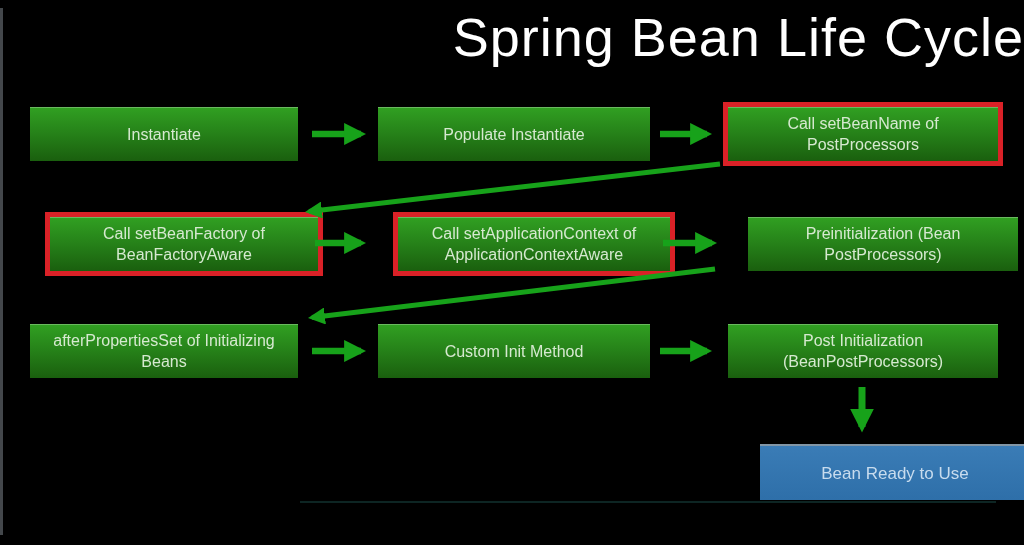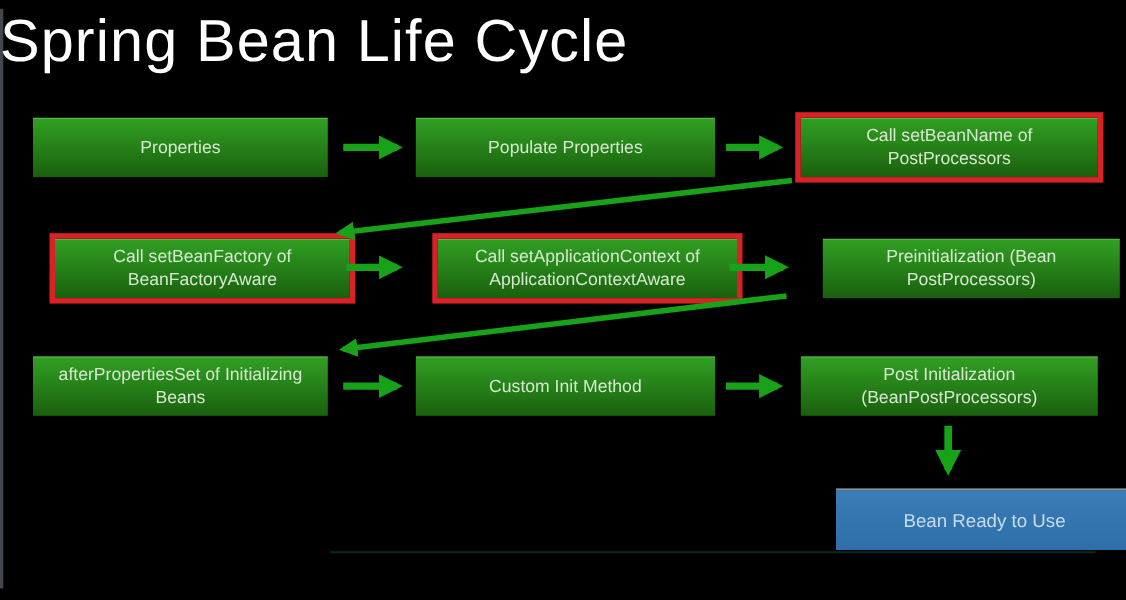--- a/index.html
+++ b/index.html
@@ -6,21 +6,21 @@
   body{
     width:1024px;height:545px;
     background:#000;
     position:relative;
     overflow:hidden;
     font-family:"Liberation Sans", sans-serif;
   }
   .title{
     position:absolute;
     top:6px;left:0;width:1024px;
-    text-align:left;
+    text-align:right;
     color:#ffffff;
     font-size:54px;
     font-weight:300;
     letter-spacing:1px;
     margin:0;
   }
   .node{
     position:absolute;
     display:flex;
     align-items:center;
@@ -67,22 +67,22 @@
   }
 </style>
 </head>
 <body>
 
 <div class="window-edge"></div>
 <div class="slide-edge-line"></div>
 
 <h1 class="title">Spring Bean Life Cycle</h1>
 
-<div class="node r1 c1">Properties</div>
-<div class="node r1 c2">Populate Properties</div>
+<div class="node r1 c1">Instantiate</div>
+<div class="node r1 c2">Populate Instantiate</div>
 <div class="node r1 c3 highlight">Call setBeanName of PostProcessors</div>
 
 <div class="node r2 c1 highlight">Call setBeanFactory of BeanFactoryAware</div>
 <div class="node r2 c2 highlight">Call setApplicationContext of ApplicationContextAware</div>
 <div class="node r2 c3">Preinitialization (Bean PostProcessors)</div>
 
 <div class="node r3 c1">afterPropertiesSet of Initializing Beans</div>
 <div class="node r3 c2">Custom Init Method</div>
 <div class="node r3 c3">Post Initialization (BeanPostProcessors)</div>
 

